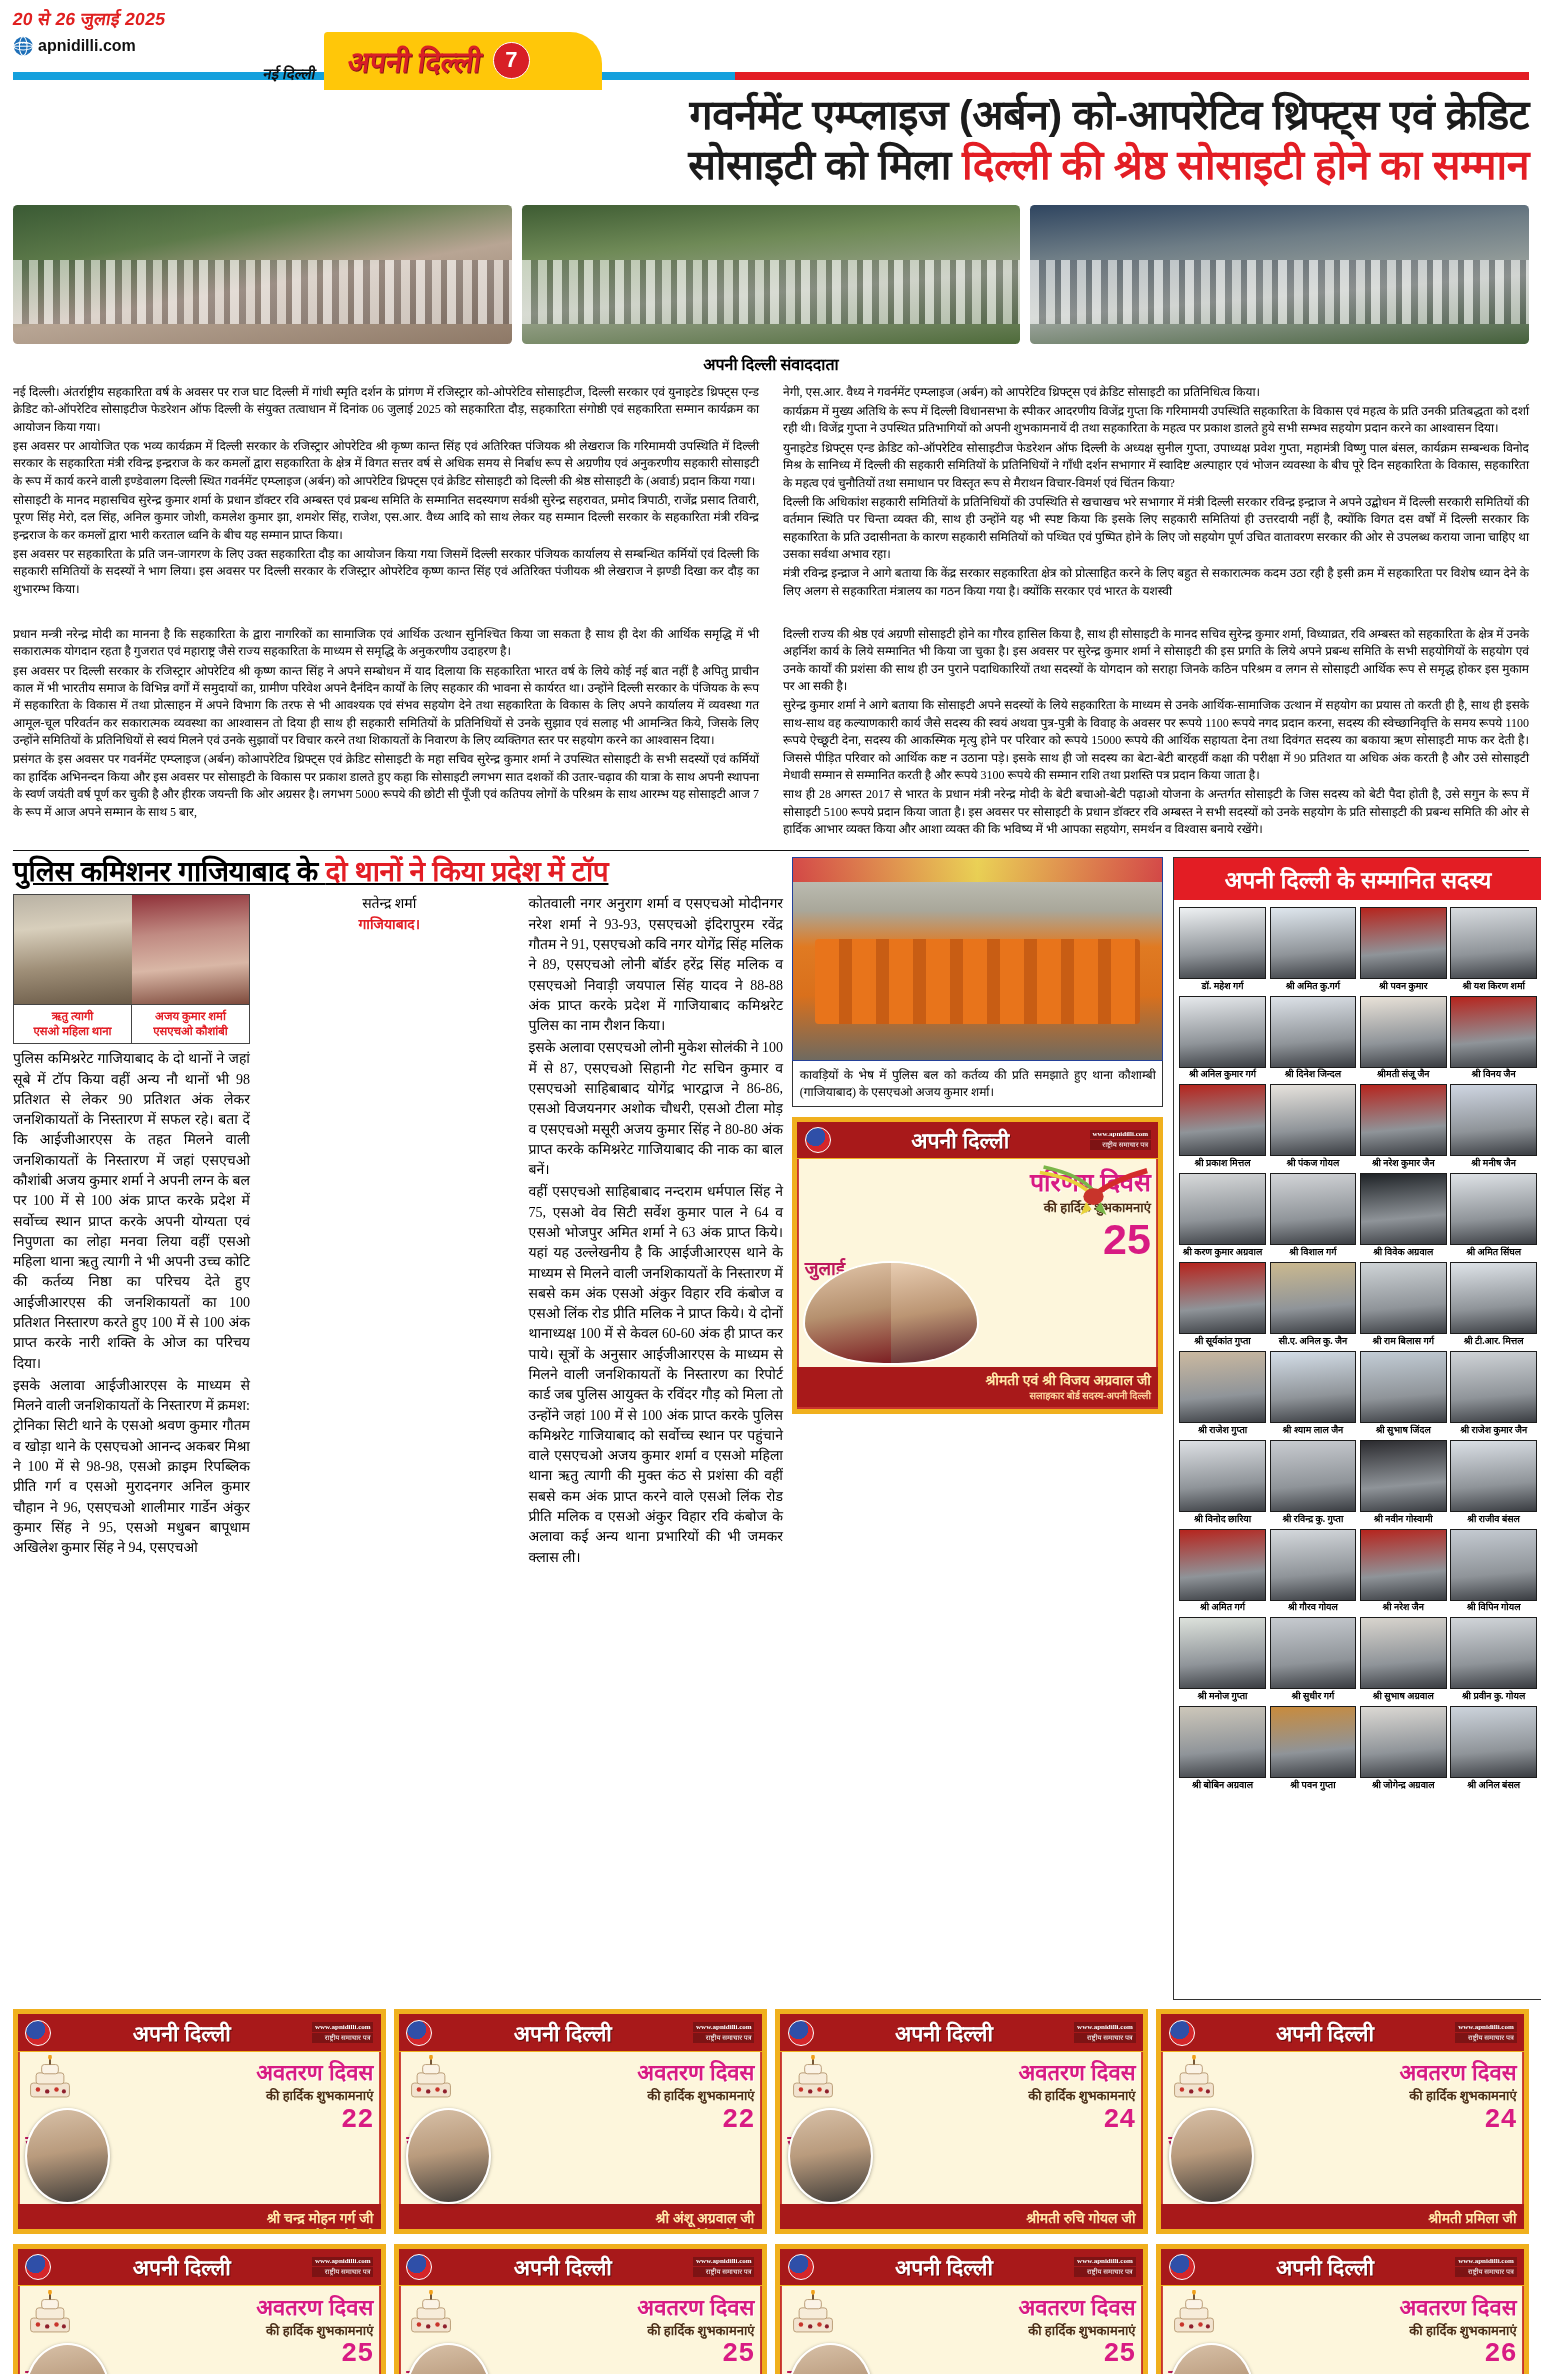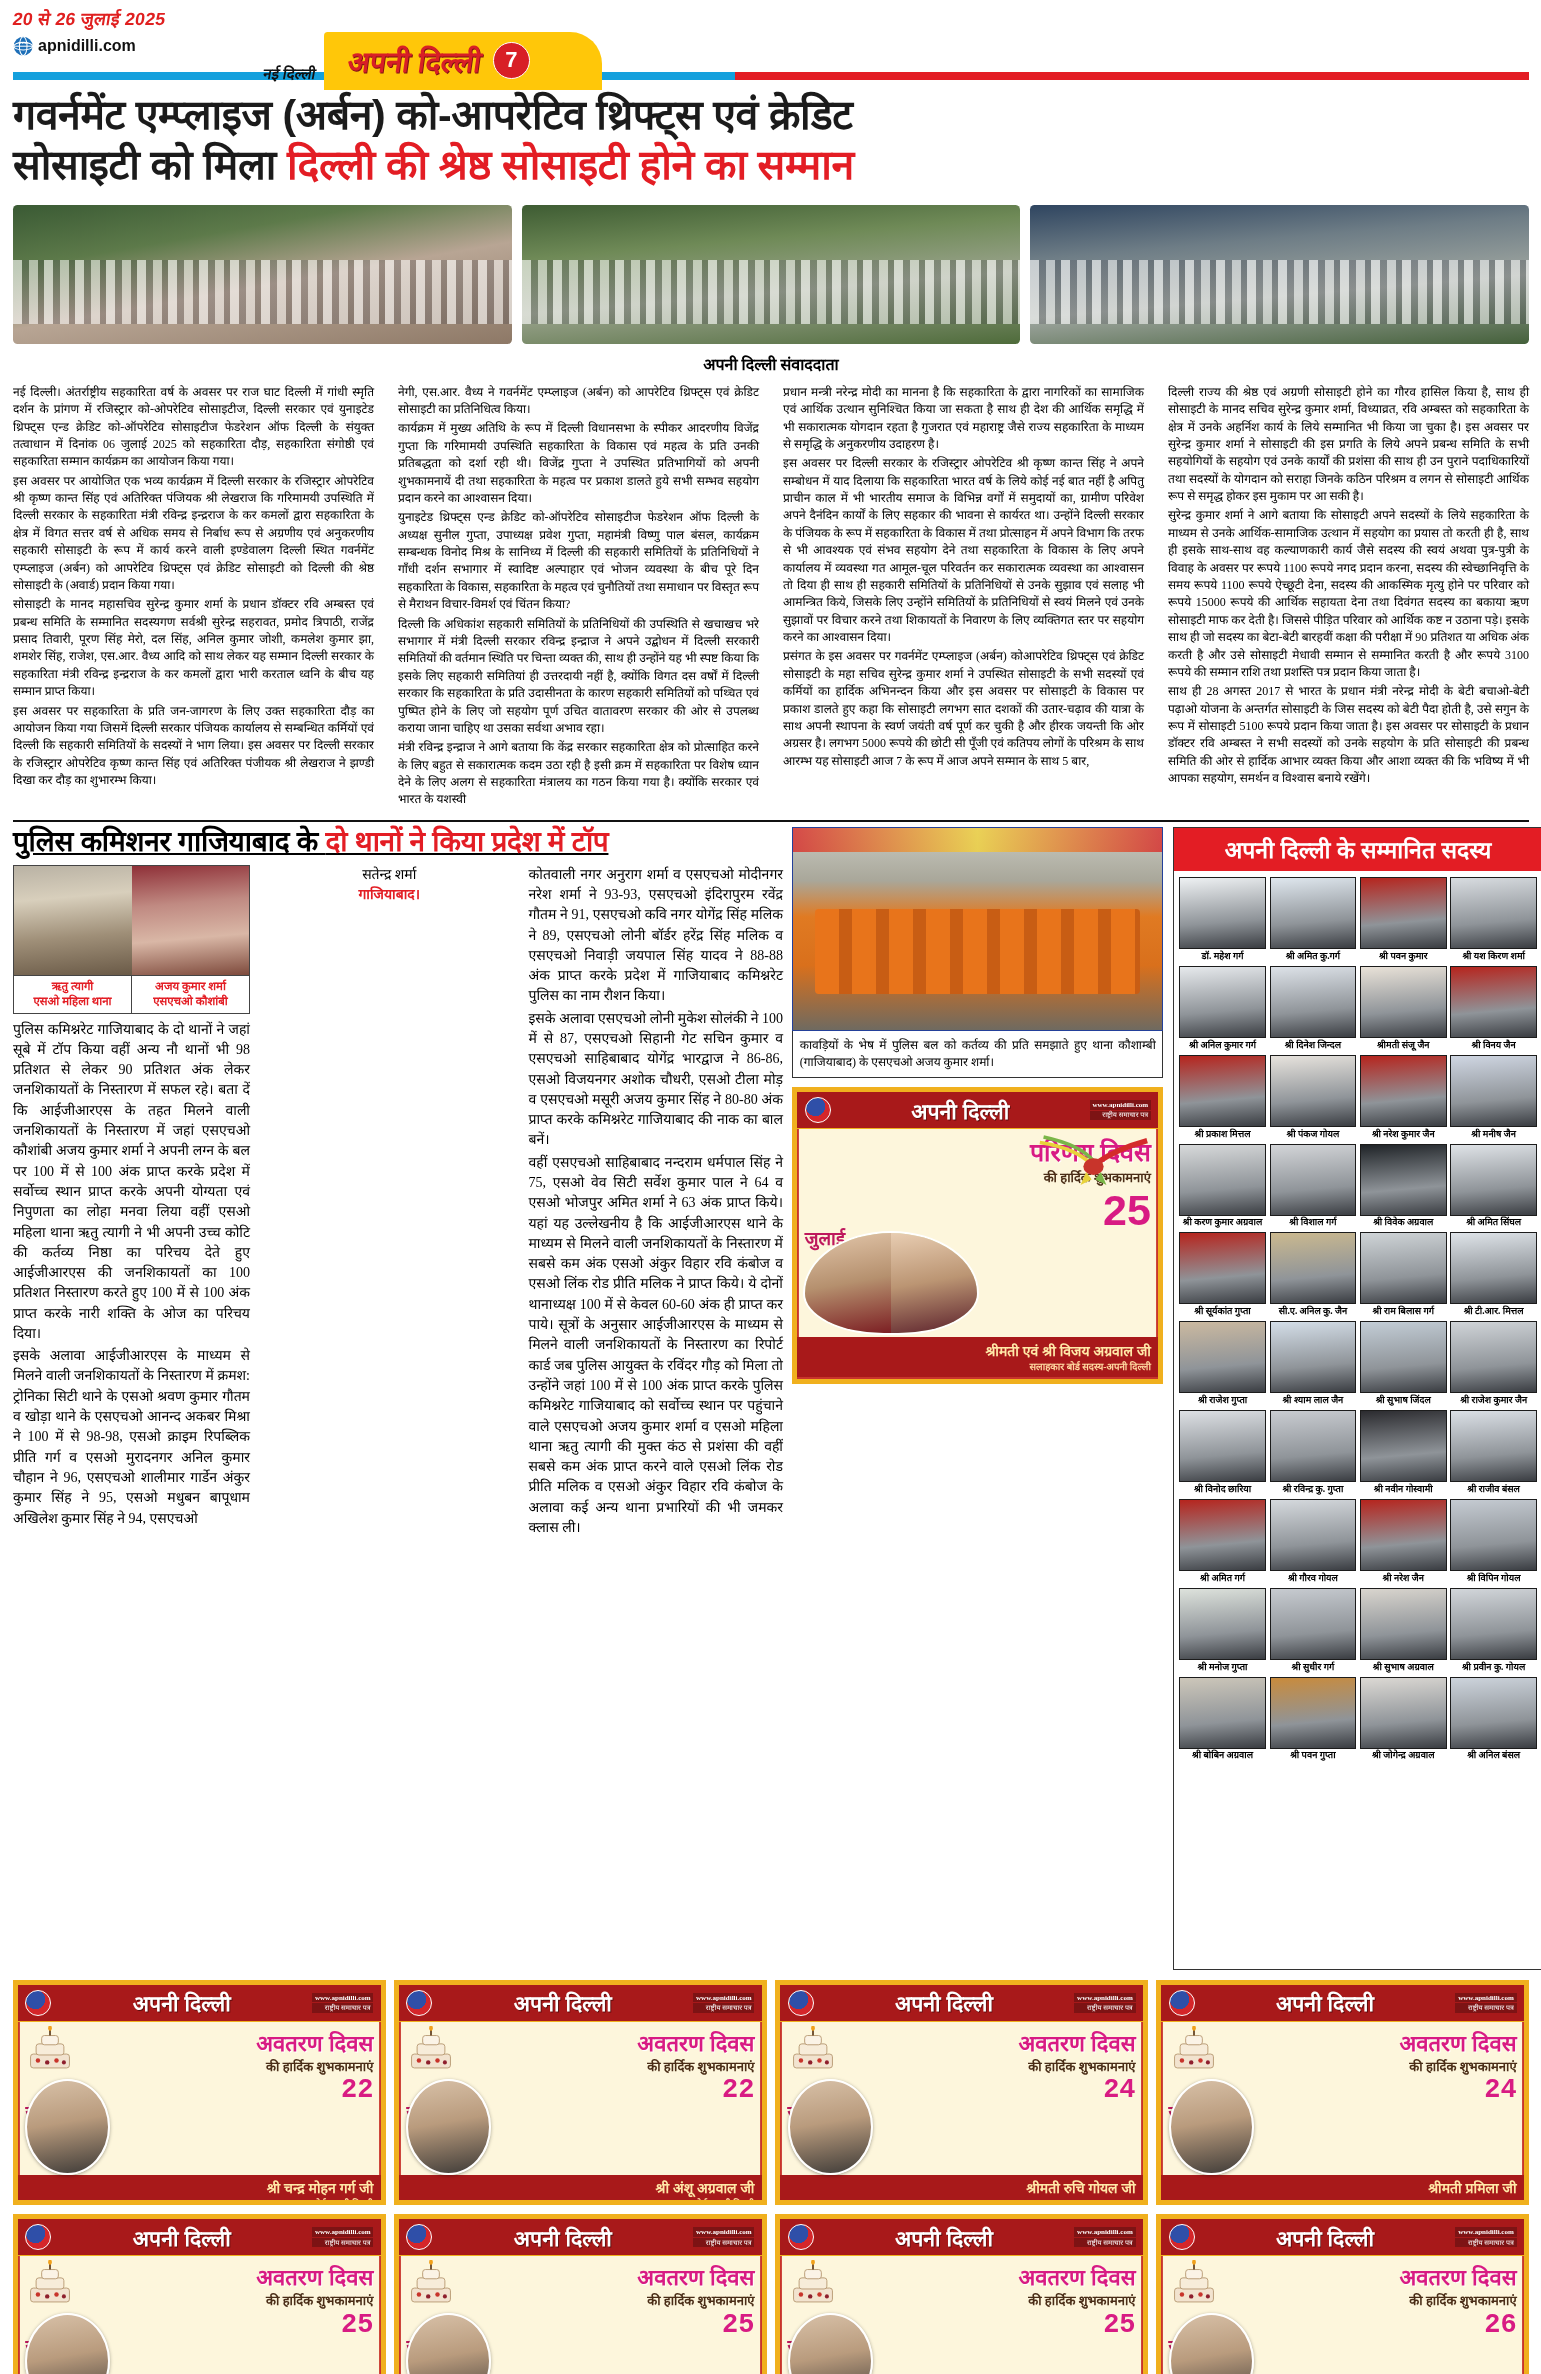--- a/index.html
+++ b/index.html
@@ -44,21 +44,21 @@
     width: 37px; height: 37px; border-radius: 50%;
     background: #d81f26; color: #fff; font-size: 22px; font-weight: bold;
     display: flex; align-items: center; justify-content: center;
     border: 1.9px solid #fff; font-family: "Liberation Sans", sans-serif;
   }
   .rule-bar { display: flex; height: 8.3px; margin: 0 0 1.9px; }
   .rule-blue { flex: 1; background: #14a0dd; }
   .rule-red { flex: 1.1; background: #e31d24; }
 
   
-  .headline { text-align: left; padding: 7.4px 0 9.3px; }
+  .headline { text-align: right; padding: 7.4px 0 9.3px; }
   .headline .hl-line {
     font-size: 41px; line-height: 1.22; font-weight: bold;
     font-family: "Liberation Sans", sans-serif; color: #1b1b1b;
     letter-spacing: -0.4px;
   }
   .headline .hl-red { color: #e31d24; }
 
   
   .photo-strip { display: flex; gap: 10.2px; margin: 5.6px 0 9.3px; }
   .ph { flex: 1; height: 139px; border-radius: 4.6px; position: relative; overflow: hidden; }
@@ -73,21 +73,21 @@
       rgba(255,255,255,.62) 16px 25px, rgba(60,60,70,.30) 25px 31px);
     opacity: .85;
   }
   .ph-lbl {
     position: absolute; top: 12%; left: 0; right: 0; text-align: center;
     font-size: 11px; color: rgba(255,255,255,.55); font-weight: bold;
   }
 
   
   .byline { text-align: center; font-weight: bold; font-size: 16px; margin-bottom: 2.8px; }
-  .cols4 { display: grid; grid-template-columns: repeat(4, 1fr); gap: 24px; margin-top: 9px; }
+  .cols4 { display: grid; grid-template-columns: repeat(2, 1fr); gap: 24px; margin-top: 9px; }
   .col { font-size: 12px; line-height: 1.45; text-align: justify; hyphens: none; }
   .col p { margin-bottom: 1.9px; text-align: justify; }
 
   .sep { height: 1.9px; background: #111; margin: 9.3px 0 5.6px; }
 
   
   .lower { display: grid; grid-template-columns: 770px 371px 371px; gap: 9.3px; }
   .police-hd {
     font-size: 28px; font-weight: bold; font-family: "Liberation Sans", sans-serif;
     line-height: 1.1; margin-bottom: 6.5px; letter-spacing: -0.3px; text-decoration: underline;

